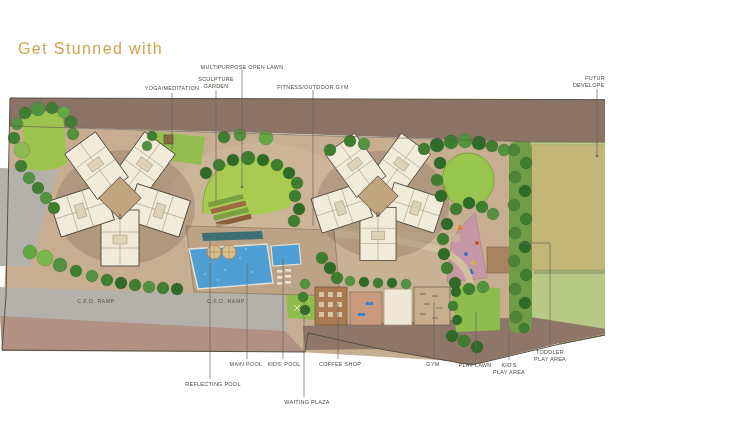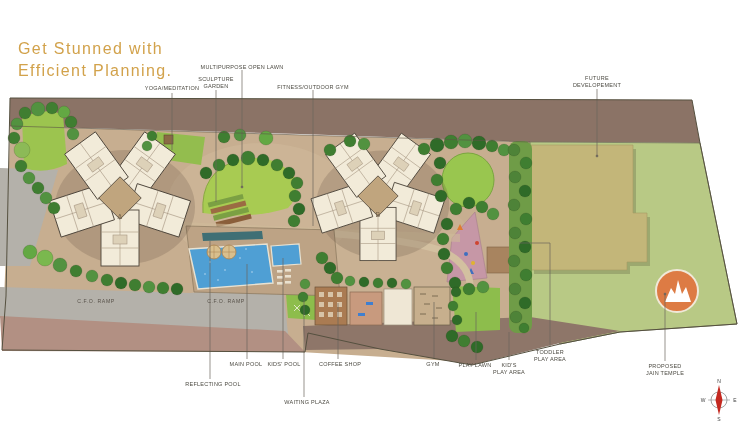--- a/index.html
+++ b/index.html
@@ -1,16 +1,16 @@
 <!DOCTYPE html>
 <html><head>
 <meta charset="utf-8">
 <style>
   html,body{margin:0;padding:0;background:#ffffff;}
-  .canvas{position:relative;width:745px;height:448px;background:#ffffff;overflow:hidden;
+  .canvas{position:relative;width:605px;height:448px;background:#ffffff;overflow:hidden;
           font-family:"Liberation Sans",sans-serif;}
   .title{position:absolute;left:18px;top:38px;font-size:16px;line-height:1.4;
          letter-spacing:1.4px;color:#d2a24b;}
   .plan-svg{position:absolute;left:0;top:0;}
   .lbl{position:absolute;transform:translateX(-50%);font-size:5.5px;letter-spacing:.25px;
        color:#4c4a42;text-align:center;white-space:pre-line;line-height:1.35;}
   .road-lbl{position:absolute;transform:translateX(-50%);font-size:5.2px;letter-spacing:.6px;
        color:#58524a;}
   .bldg-lbl{position:absolute;transform:translate(-50%,-50%);font-size:7px;color:#6f5f4a;
        letter-spacing:.5px;}
@@ -362,21 +362,20 @@
 
     <g>
       <circle cx="719" cy="400" r="8" fill="none" stroke="#8a8a8a" stroke-width="0.8"></circle>
       <line x1="708" y1="400" x2="730" y2="400" stroke="#8a8a8a" stroke-width="0.6"></line>
       <polygon points="719,385 722.5,400 719,415 715.5,400" fill="#c4281f"></polygon>
     </g>
   </svg>
 
   <div class="title">
     <div>Get Stunned with</div>
-    <div>Efficient Planning.</div>
   </div>
 
   <div class="lbl" style="left:172px;top:85px">YOGA/MEDITATION</div>
   <div class="lbl" style="left:216px;top:76px">SCULPTURE
 GARDEN</div>
   <div class="lbl" style="left:242px;top:64px">MULTIPURPOSE OPEN LAWN</div>
   <div class="lbl" style="left:313px;top:84px">FITNESS/OUTDOOR GYM</div>
   <div class="lbl" style="left:597px;top:75px">FUTURE
 DEVELOPEMENT</div>
 

